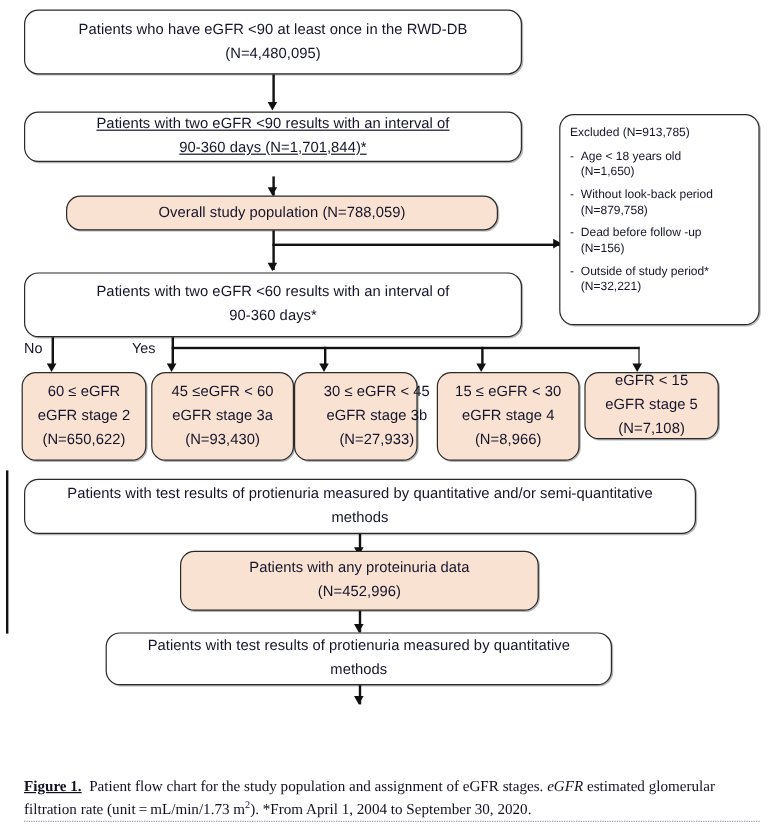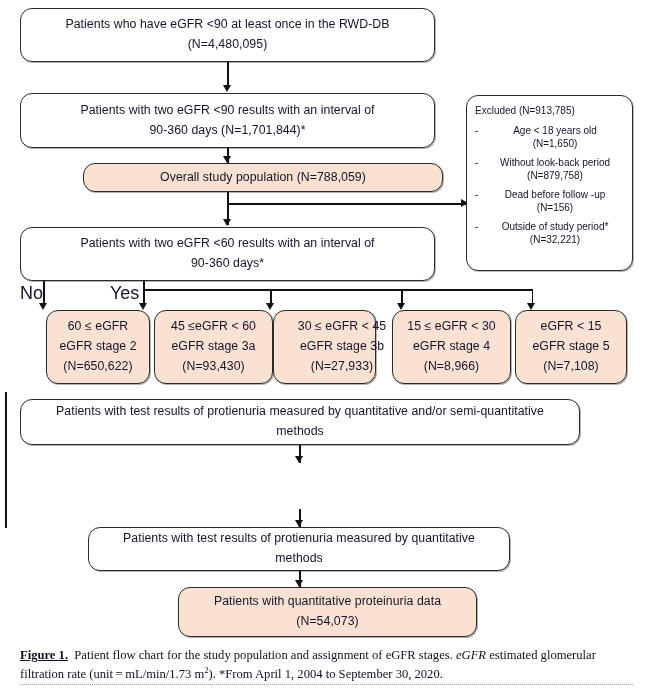--- a/index.html
+++ b/index.html
@@ -31,21 +31,20 @@
     justify-content: center;
     text-align: center;
     font-size: 12.3px;
     line-height: 1.62;
     color: #14142b;
     letter-spacing: 0.05px;
     box-shadow: 1px 1px 0 rgba(120,120,120,0.55);
   }
   .box.fill {
     background: #fae2d2;
-    margin-left: 28px;
   }
   .box .ln { display: block; white-space: nowrap; }
   .box.wrap .ln { white-space: normal; }
 
   
   .excl {
     position: absolute;
     box-sizing: border-box;
     border: 1.3px solid #2a2a2a;
     border-radius: 12px;
@@ -61,21 +60,21 @@
     display: flex;
     align-items: flex-start;
     margin-bottom: 6.5px;
   }
   .excl-item:last-child { margin-bottom: 0; }
   .excl-dash {
     width: 9px;
     flex: 0 0 9px;
     color: #14142b;
   }
-  .excl-txt { flex: 1 1 auto; text-align: center; }
+  .excl-txt { flex: 1 1 auto; }
 
   
   .vline, .hline {
     position: absolute;
     background: #111111;
   }
   .vline { width: 1.6px; }
   .hline { height: 1.6px; }
   .arrow-d {
     position: absolute;
@@ -88,21 +87,21 @@
     position: absolute;
     width: 0; height: 0;
     border-top: 4.6px solid transparent;
     border-bottom: 4.6px solid transparent;
     border-left: 7.5px solid #111111;
   }
 
   
   .blabel {
     position: absolute;
-    font-size: 18px;
+    font-size: 12px;
     color: #14142b;
     white-space: nowrap;
   }
 
   
   .caption {
     position: absolute;
     left: 20px;
     top: 646px;
     width: 615px;
@@ -139,21 +138,21 @@
 <div id="page">
 
   <div class="box" style="left:20px; top:8px; width:415px; height:54px;">
     <span class="ln">Patients who have eGFR &lt;90 at least once in the RWD-DB</span>
     <span class="ln">(N=4,480,095)</span>
   </div>
 
   <div class="vline" style="left:227px; top:62px; height:25px;"></div>
   <div class="arrow-d" style="left:222.5px; top:85px;"></div>
 
-  <div class="box" style="left:20px; top:93px; width:415px; height:55px;">
+  <div class="box" style="left:20px; top:93px; width:415px; height:42px;text-decoration:underline;">
     <span class="ln">Patients with two eGFR &lt;90 results with an interval of</span>
     <span class="ln">90-360 days (N=1,701,844)*</span>
   </div>
 
   <div class="vline" style="left:227px; top:147px; height:16px;"></div>
   <div class="arrow-d" style="left:222.5px; top:156px;"></div>
 
   <div class="box fill" style="left:55px; top:163px; width:360px; height:29px;">
     <span class="ln">Overall study population (N=788,059)</span>
   </div>
@@ -240,50 +239,50 @@
     <span class="ln">eGFR stage 3b</span>
     <span class="ln">(N=27,933)</span>
   </div>
 
   <div class="box fill" style="left:364px; top:310px; width:119px; height:74px;">
     <span class="ln">15 ≤ eGFR  &lt; 30</span>
     <span class="ln">eGFR stage 4</span>
     <span class="ln">(N=8,966)</span>
   </div>
 
-  <div class="box fill" style="left:487px; top:310px; width:112px; height:74px;">
+  <div class="box fill" style="left:487px; top:310px; width:112px; height:56px;">
     <span class="ln">eGFR  &lt; 15</span>
     <span class="ln">eGFR stage 5</span>
     <span class="ln">(N=7,108)</span>
   </div>
 
   <div class="edge-left"></div>
 
   <div class="box wrap" style="left:20px; top:399px; width:560px; height:46px; padding:0 14px;">
     <span class="ln">Patients with test results of protienuria measured by quantitative and/or semi-quantitative methods</span>
   </div>
 
   <div class="vline" style="left:299px; top:445px; height:18px;"></div>
   <div class="arrow-d" style="left:294.5px; top:456px;"></div>
 
+  <div class="box fill" style="left:150px; top:459px; width:299px; height:50px;">
+    <span class="ln">Patients with any proteinuria data</span>
+    <span class="ln">(N=452,996)</span>
+  </div>
 
   <div class="vline" style="left:299px; top:509px; height:18px;"></div>
   <div class="arrow-d" style="left:294.5px; top:520px;"></div>
 
   <div class="box wrap" style="left:88px; top:527px; width:422px; height:44px; padding:0 14px;">
     <span class="ln">Patients with test results of  protienuria measured by quantitative methods</span>
   </div>
 
   <div class="vline" style="left:299px; top:571px; height:16px;"></div>
   <div class="arrow-d" style="left:294.5px; top:580px;"></div>
 
-  <div class="box fill" style="left:150px; top:587px; width:299px; height:50px;">
-    <span class="ln">Patients with quantitative proteinuria data</span>
-    <span class="ln">(N=54,073)</span>
-  </div>
 
   <div class="caption">
     <b>Figure 1.</b><span>&nbsp;&nbsp;</span><span>Patient flow chart for the study population and assignment of eGFR stages. </span><i>eGFR</i><span> estimated glomerular filtration rate (unit = mL/min/1.73 m</span><sup>2</sup><span>). *From April 1, 2004 to September 30, 2020.</span>
   </div>
 
   <div class="dotrule"></div>
 
 </div>
 
 </body></html>

